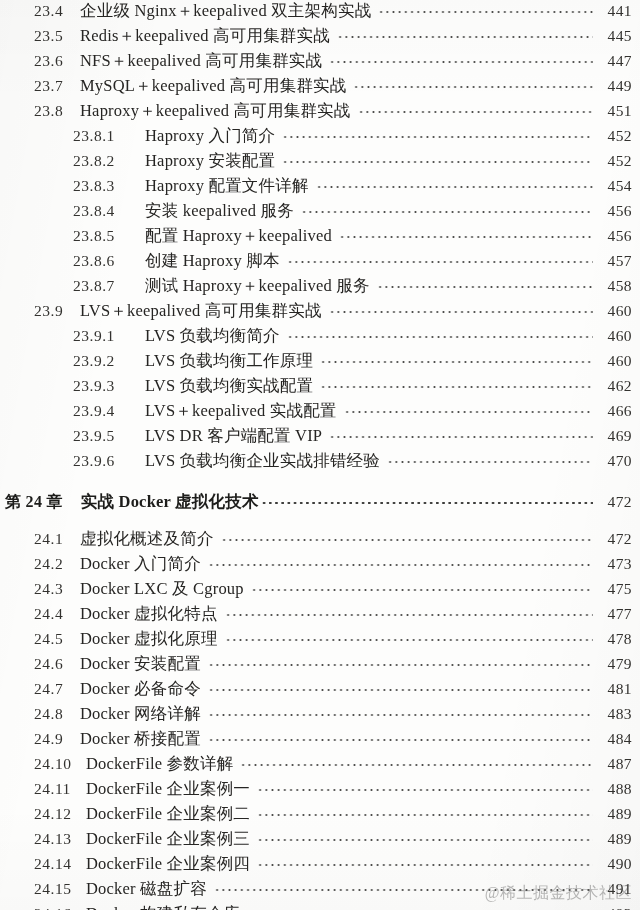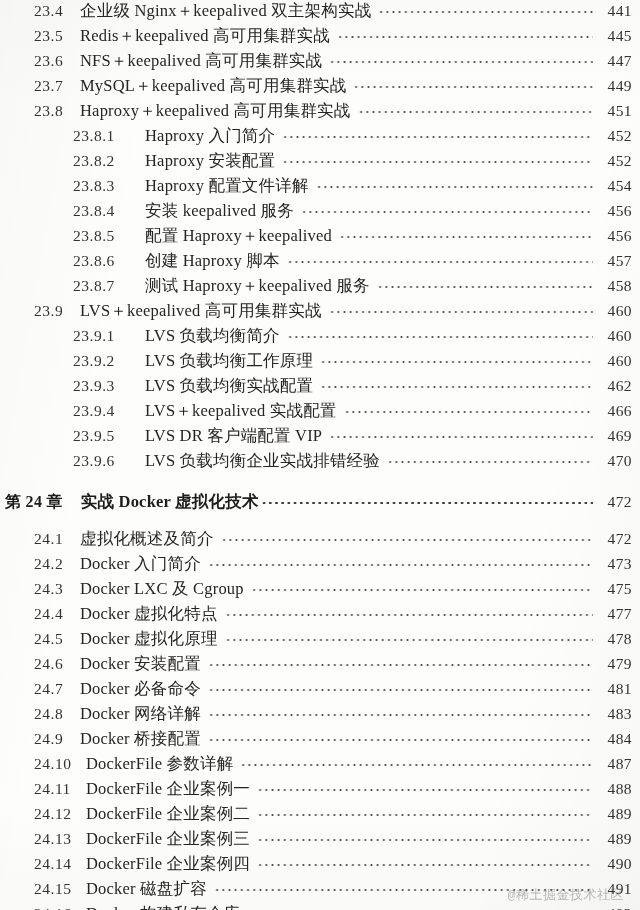--- a/index.html
+++ b/index.html
@@ -118,25 +118,25 @@
     font-weight: normal;
     color: #33322f;
   }
 
   .spacer-lg { height: 16px; }
   .spacer-sm { height: 12px; }
 
   
   .watermark {
     position: absolute;
-    right: 16px;
+    right: 8px;
     bottom: 6px;
-    font-size: 13px;
+    font-size: 16px;
     color: rgba(80,80,80,0.40);
-    font-family: Liberation Mono, monospace;
+    font-family: Liberation Serif, serif;
     letter-spacing: 0.5px;
     z-index: 8;
     pointer-events: none;
   }
 </style>
 </head>
 <body>
 
 <div class="paper-tint"></div>
 

